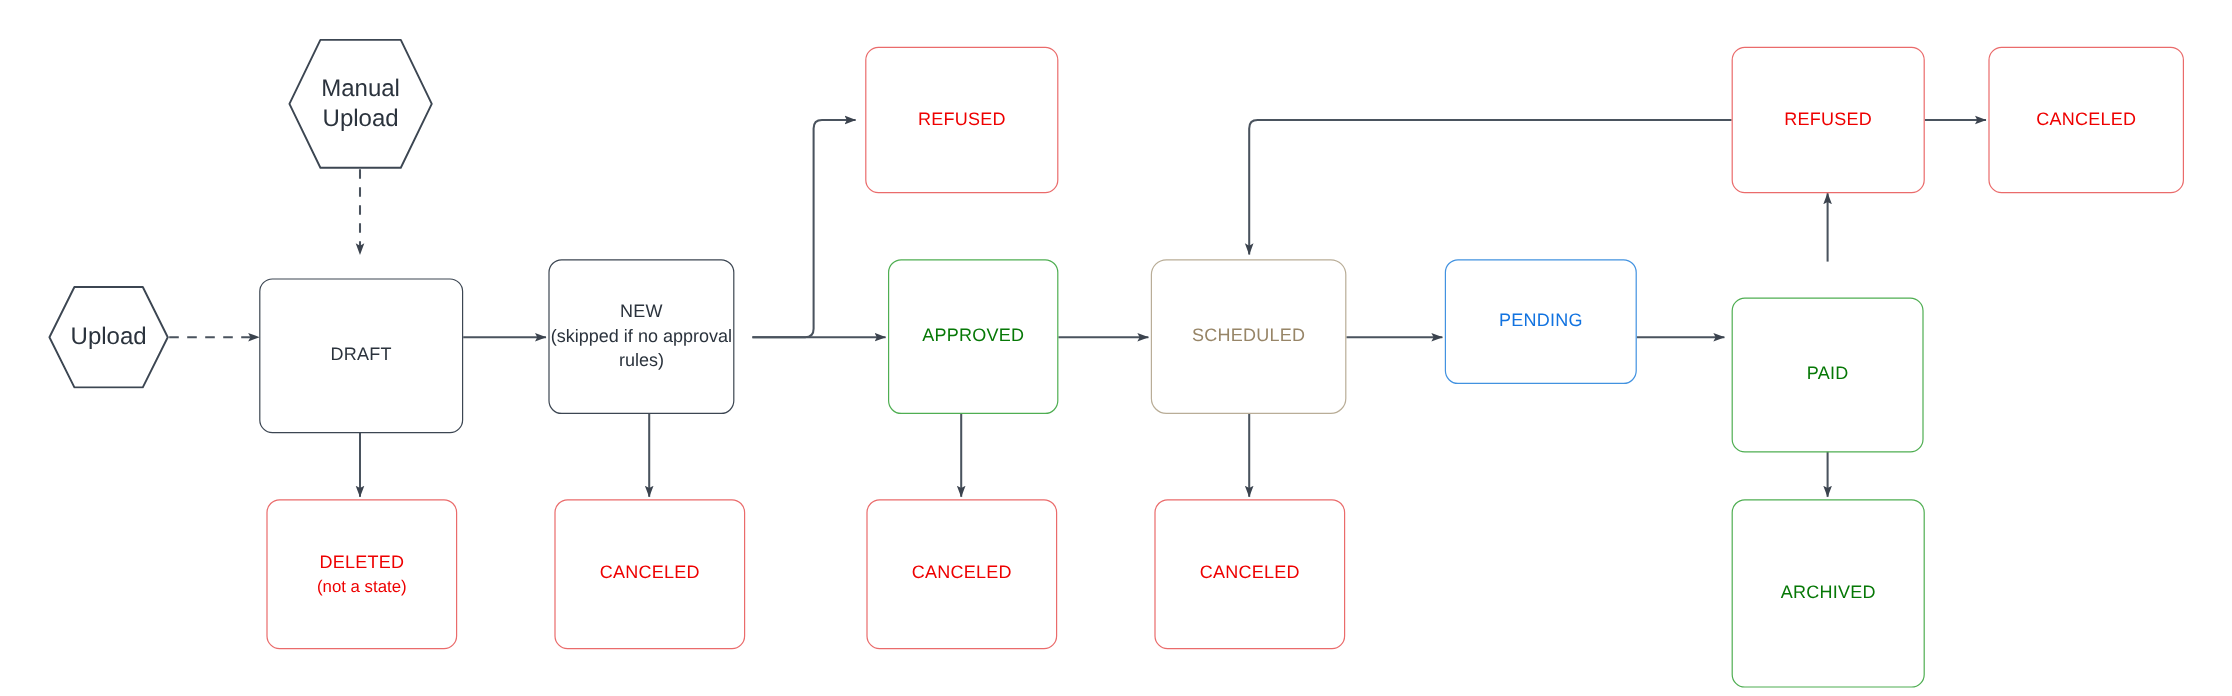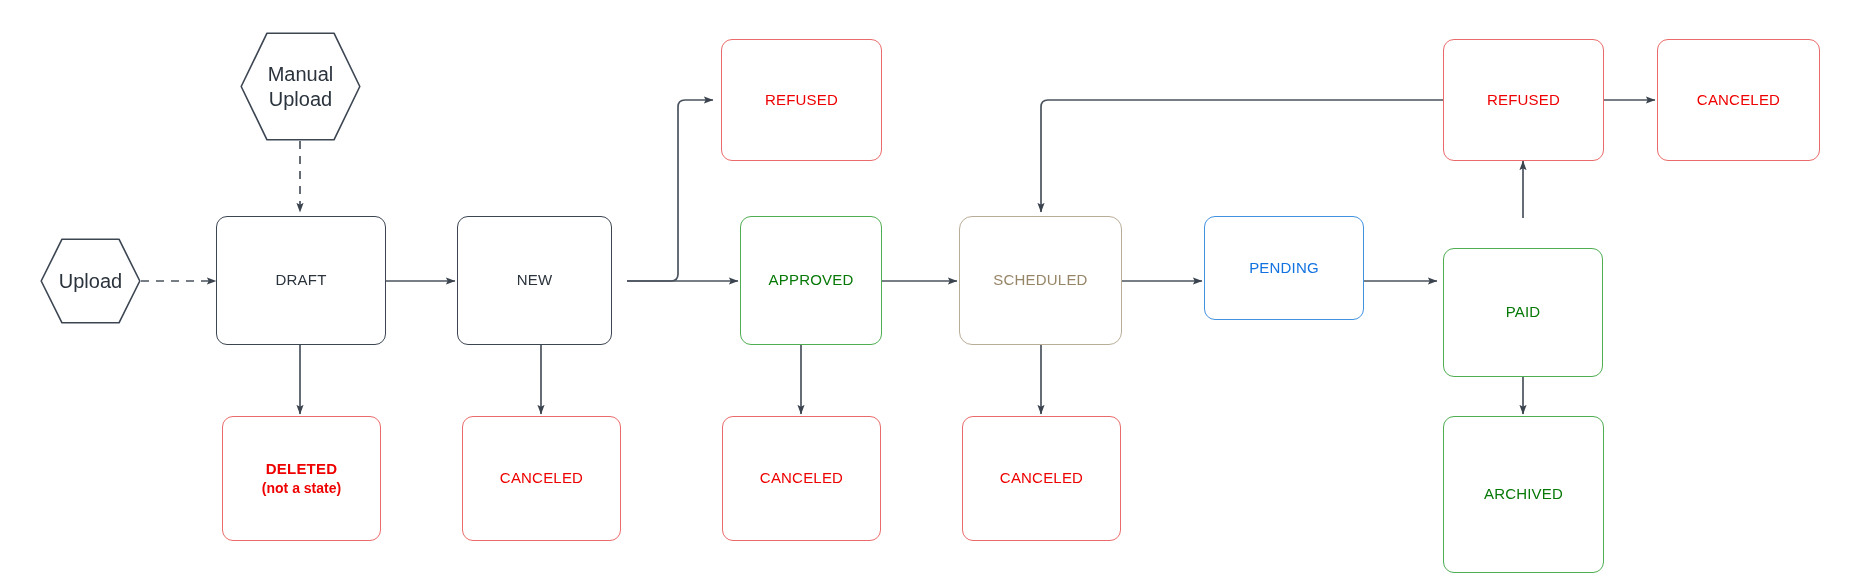--- a/index.html
+++ b/index.html
@@ -154,26 +154,28 @@
   </div>
 
   <div class="hexnode" style="left:240px; top:32px; width:121px; height:109px;">
     <svg width="121" height="109">
       <polygon points="27,1.2 94,1.2 119.8,54.5 94,107.8 27,107.8 1.2,54.5" fill="#ffffff" stroke="#3c4652" stroke-width="1.6" stroke-linejoin="round"></polygon>
     </svg>
     <span class="hex-text">Manual
 Upload</span>
   </div>
 
-  <div class="node neutral" style="left:216px; top:216px; width:170px; height:129px;">
+  <div class="node neutral" style="left:216px; top:232px; width:170px; height:129px;">
     <span class="node-label">DRAFT</span>
   </div>
 
   <div class="node neutral" style="left:457px; top:216px; width:155px; height:129px;">
     <span class="node-label">NEW</span>
+    <span class="node-sub">(skipped if no
+approval rules)</span>
   </div>
 
   <div class="node red" style="left:721px; top:39px; width:161px; height:122px;">
     <span class="node-label">REFUSED</span>
   </div>
 
   <div class="node green" style="left:740px; top:216px; width:142px; height:129px;">
     <span class="node-label">APPROVED</span>
   </div>
 
@@ -190,21 +192,21 @@
   </div>
 
   <div class="node red" style="left:1443px; top:39px; width:161px; height:122px;">
     <span class="node-label">REFUSED</span>
   </div>
 
   <div class="node red" style="left:1657px; top:39px; width:163px; height:122px;">
     <span class="node-label">CANCELED</span>
   </div>
 
-  <div class="node red" style="left:222px; top:416px; width:159px; height:125px;font-weight:bold;">
+  <div class="node red" style="left:222px; top:416px; width:159px; height:125px;">
     <span class="node-label">DELETED</span>
     <span class="node-sub tight">(not a state)</span>
   </div>
 
   <div class="node red" style="left:462px; top:416px; width:159px; height:125px;">
     <span class="node-label">CANCELED</span>
   </div>
 
   <div class="node red" style="left:722px; top:416px; width:159px; height:125px;">
     <span class="node-label">CANCELED</span>

